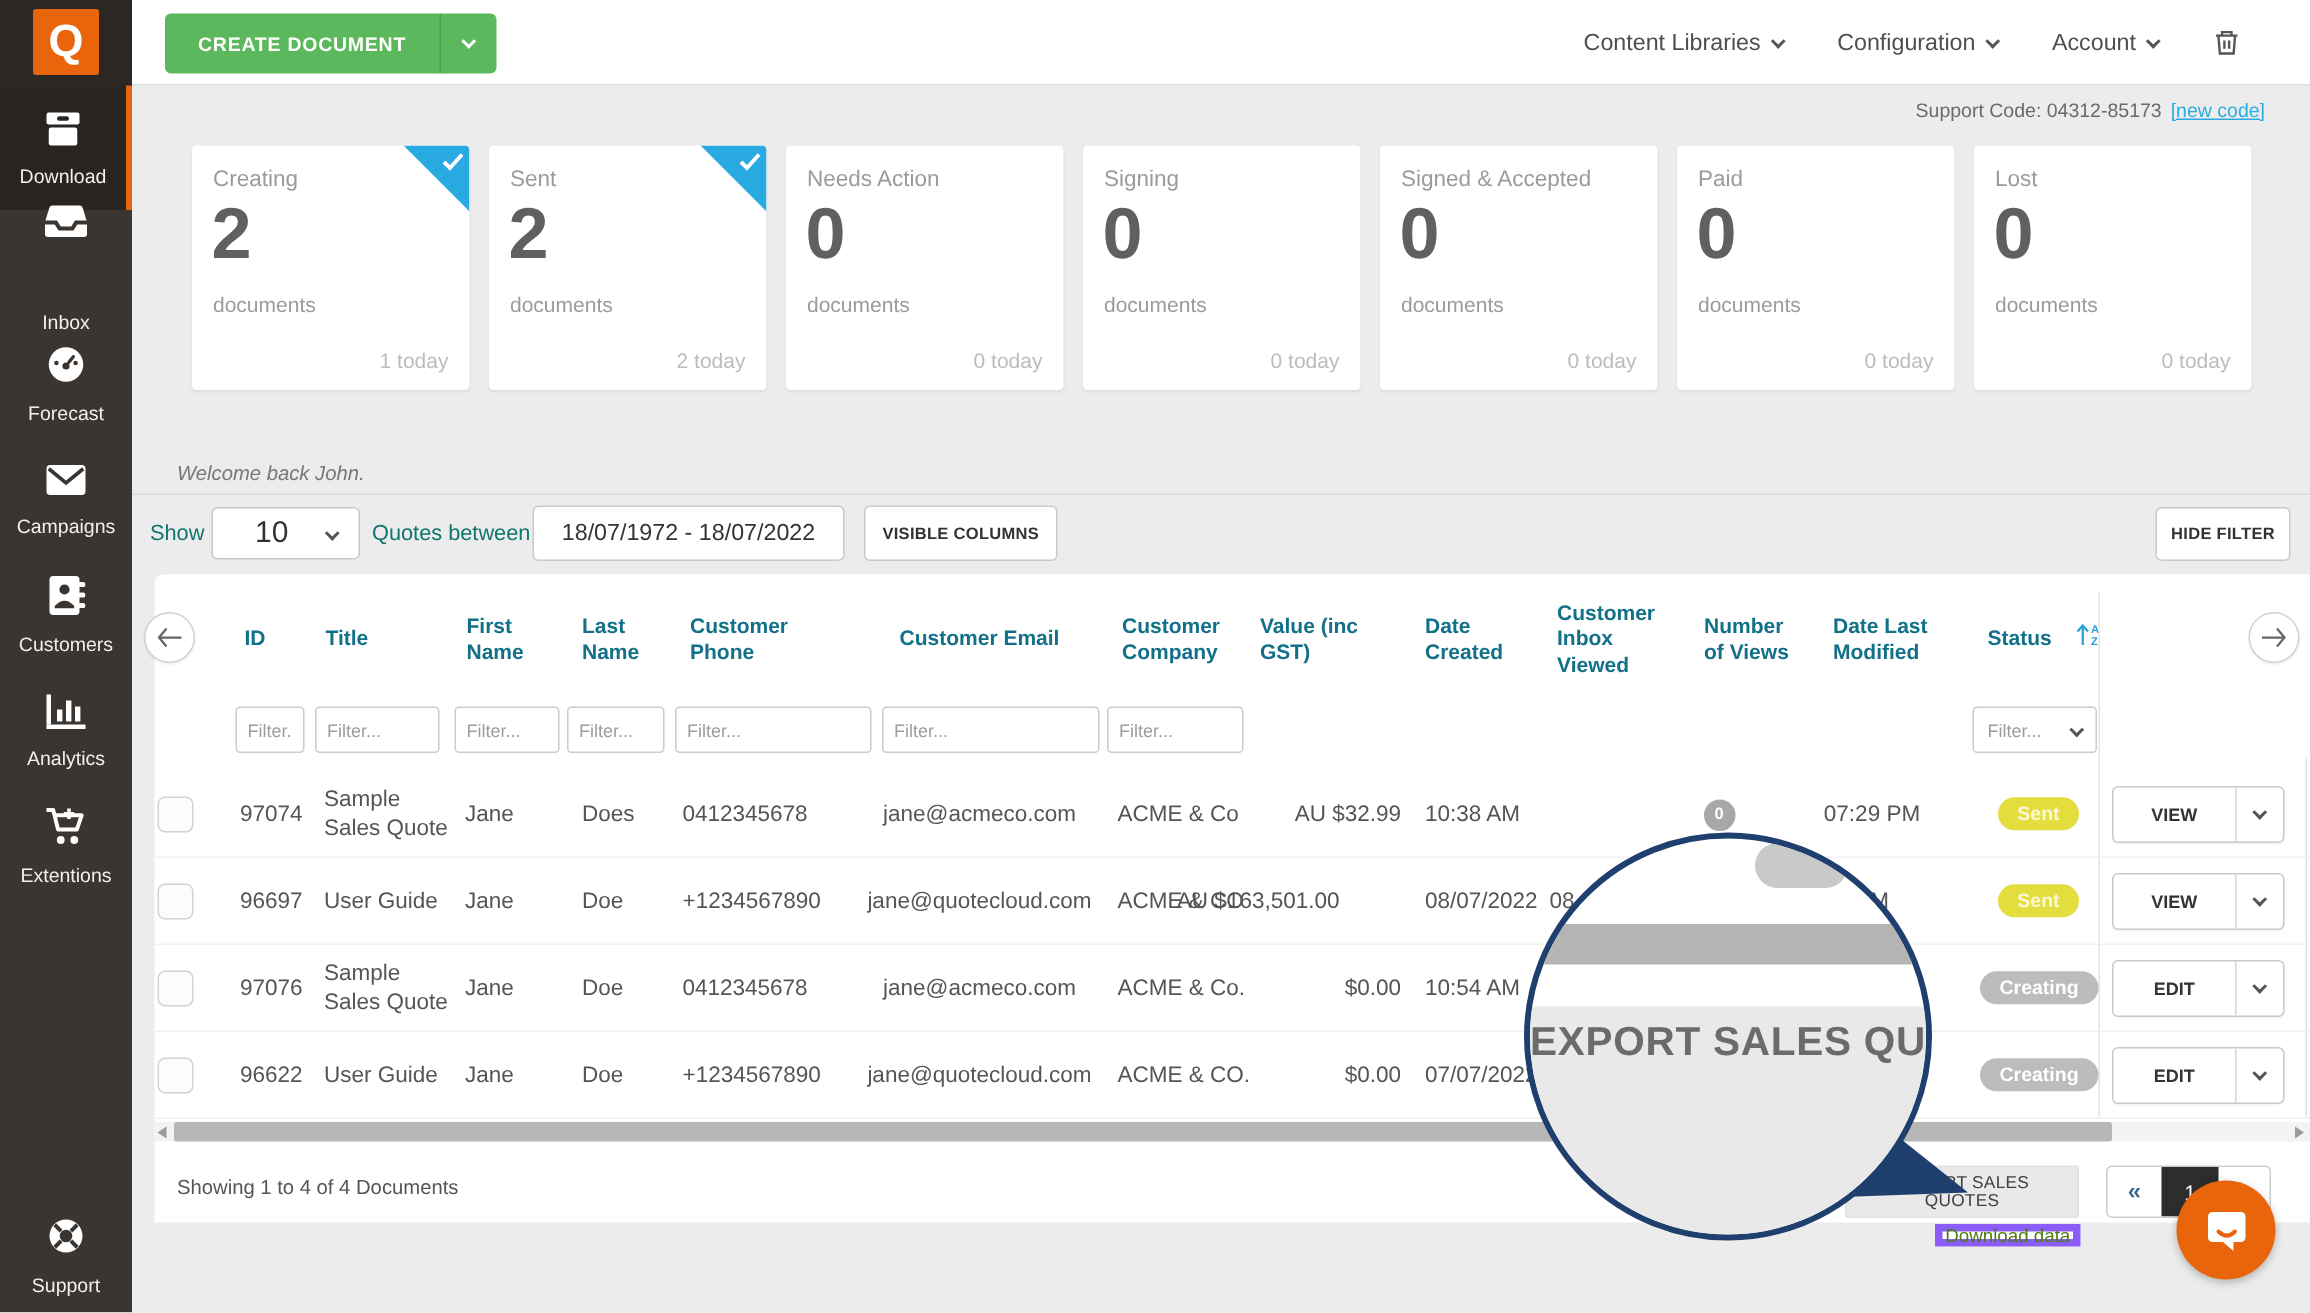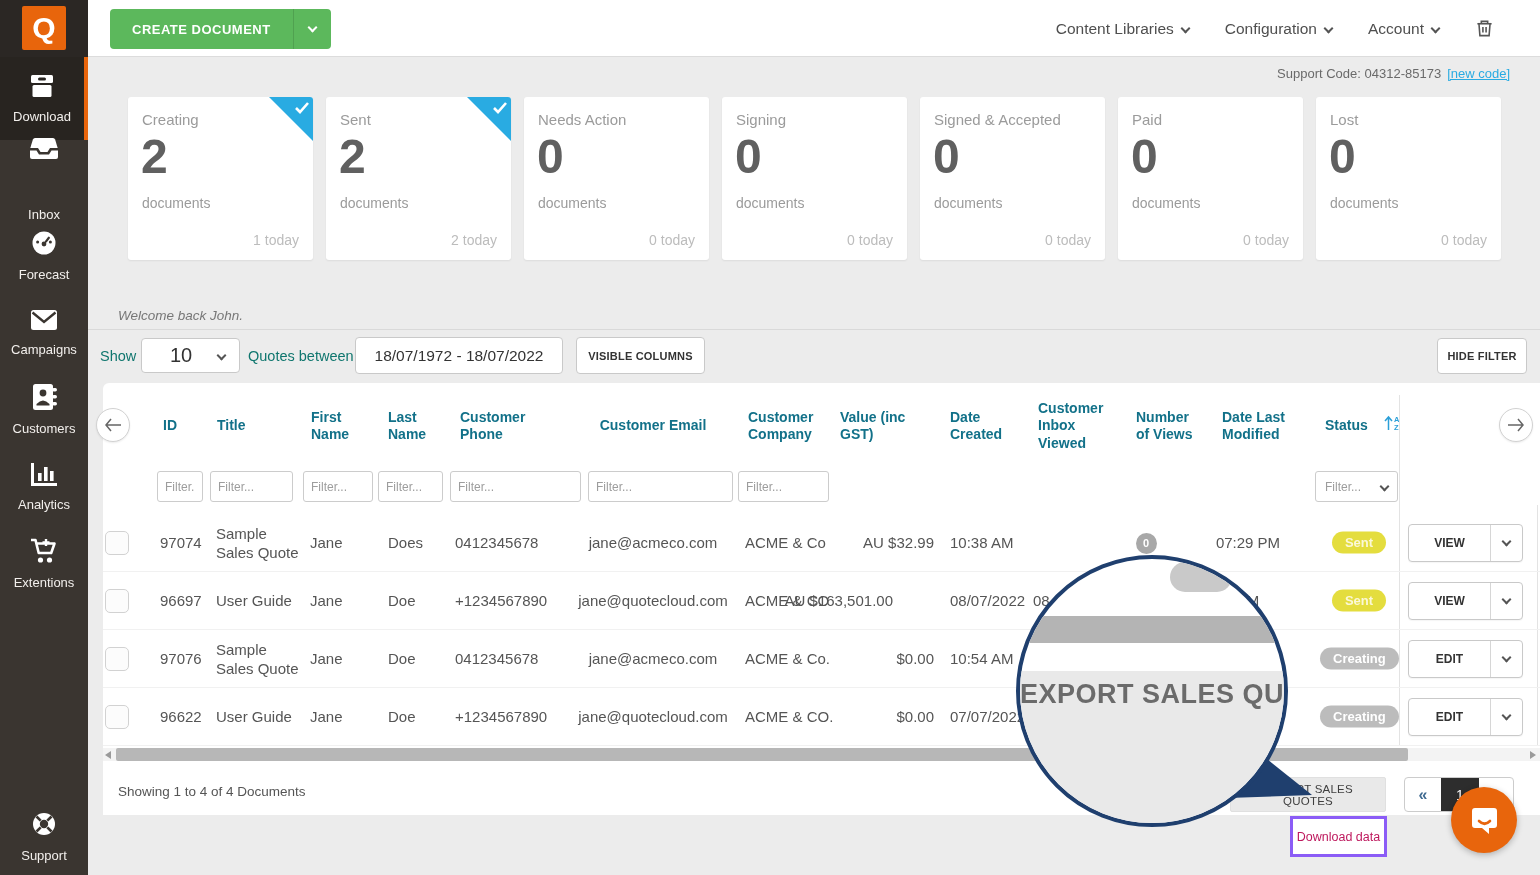--- a/index.html
+++ b/index.html
@@ -77,21 +77,21 @@
   
   .hs-track{position:absolute;left:103px;right:0;top:748px;height:13px;background:#f3f3f3;z-index:3;}
   .hs-thumb{position:absolute;left:116px;top:748px;width:1292px;height:13px;background:#b7b7b7;border-radius:2px;cursor:pointer;z-index:4;}
   .tri{position:absolute;width:0;height:0;z-index:4;cursor:pointer;}
   .tri.left{left:105px;top:751px;border-top:4px solid transparent;border-bottom:4px solid transparent;border-right:6px solid #9a9a9a;}
   .tri.right{left:1530px;top:751px;border-top:4px solid transparent;border-bottom:4px solid transparent;border-left:6px solid #9a9a9a;}
 
   
   .showing{position:absolute;left:118px;top:784px;font-size:13.5px;color:#555;z-index:2;}
   .export-btn{position:absolute;left:1230px;top:777px;width:156px;height:35px;background:#e9e9e9;border:1px solid #e0e0e0;border-radius:2px;font-size:11.5px;color:#3f3f3f;letter-spacing:.2px;cursor:pointer;z-index:2;}
-  .tooltip{position:absolute;left:1290px;top:816px;width:97px;height:41px;background:#fff;border:3px solid #8b5cf6;font-size:12.5px;color:#be185d;display:flex;align-items:center;justify-content:center;z-index:40;}
+  .tooltip{position:absolute;left:1290px;top:816px;width:97px;height:15px;background:#fff;border:5px solid #8b5cf6;font-size:12.5px;color:#4d7c0f;display:flex;align-items:center;justify-content:center;z-index:40;}
   .pagination{position:absolute;left:1404px;top:777px;height:35px;display:flex;background:#fff;border:1px solid #ccc;border-radius:4px;overflow:hidden;z-index:2;}
   .pg{display:flex;align-items:center;justify-content:center;cursor:pointer;}
   .pg.prev{width:36px;color:#3f6a90;font-size:16px;font-weight:bold;}
   .pg.cur{width:38px;background:#2d2d2d;color:#fff;font-size:14px;}
   .pg.next{width:34px;}
   .chat-btn{position:absolute;left:1451px;top:787px;width:66px;height:66px;border-radius:50%;background:#e8650c;display:flex;align-items:center;justify-content:center;cursor:pointer;box-shadow:0 2px 6px rgba(0,0,0,.25);z-index:60;}
 
   
   .loupe{position:absolute;left:1016px;top:555px;width:272px;height:272px;border:4px solid #1f3f6e;border-radius:50%;background:#fff;overflow:hidden;z-index:50;}
   .mag-blob{position:absolute;left:150px;top:3px;width:62px;height:30px;background:#c9c9c9;border-radius:15px;}

